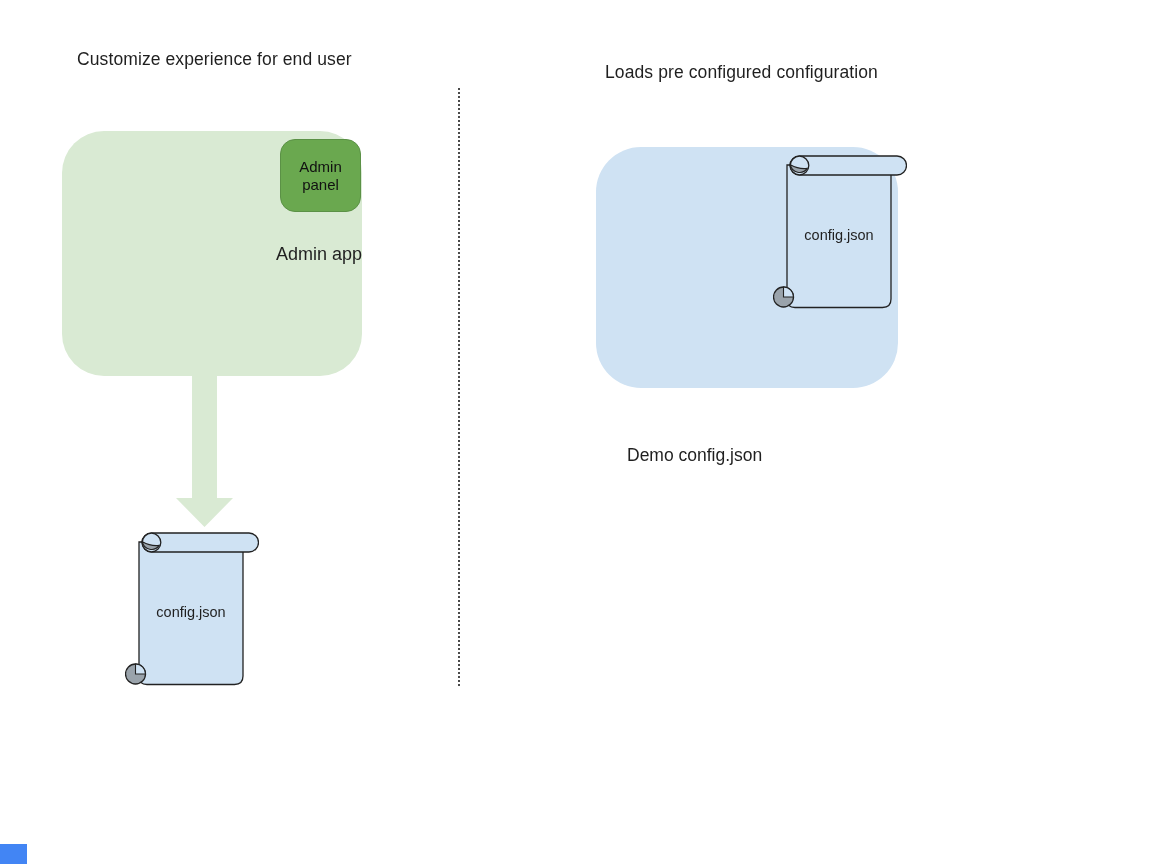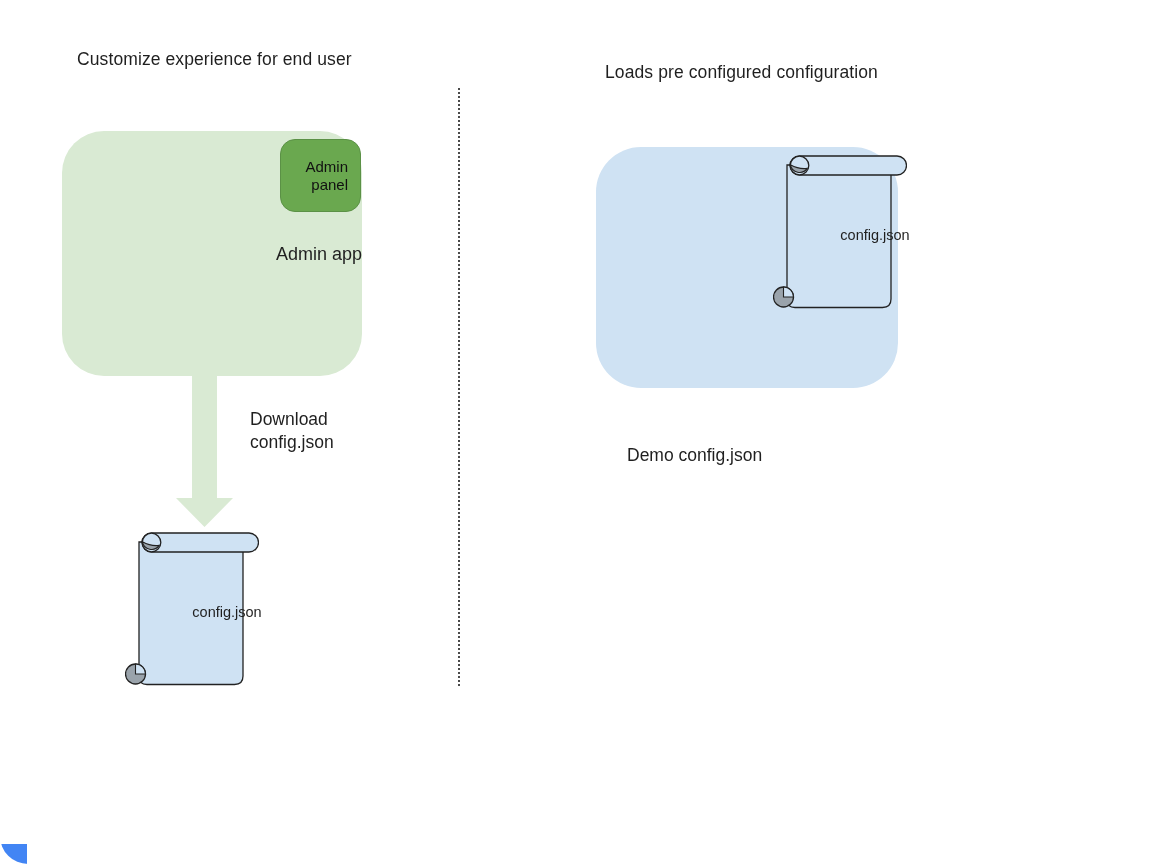--- a/index.html
+++ b/index.html
@@ -4,21 +4,20 @@
 <style>
   html, body { margin: 0; padding: 0; background: #ffffff; }
   .canvas {
     position: relative;
     width: 1152px;
     height: 864px;
     background: #ffffff;
     overflow: hidden;
     font-family: "Liberation Sans", "DejaVu Sans", sans-serif;
     color: var(--text, #1f1f1f);
-    border-radius: 28px;
   }
   .abs { position: absolute; }
 
   .panel-title {
     font-size: 17.5px;
     letter-spacing: 0.1px;
     white-space: nowrap;
   }
 
   .divider {
@@ -31,41 +30,40 @@
     background: var(--light-green);
     border-radius: 42px;
   }
   .admin-panel-box {
     width: 81px; height: 73px;
     background: var(--dark-green);
     border: 1px solid #5b9146;
     border-radius: 15px;
     box-sizing: border-box;
     display: flex; align-items: center; justify-content: center;
-    text-align: right;
+    text-align: center;
   }
   .admin-panel-box .lbl {
     font-size: 15px; line-height: 18px; width: 55px; color: #111;
   }
   .box-label {
     font-size: 18px;
     text-align: right;
   }
 
   .caption {
     font-size: 17.5px;
     line-height: 22.5px;
   }
   .arrow-caption { width: 104px; }
 
   .scroll-label {
     width: 104px;
     text-align: center;
     font-size: 14.5px;
-    padding-left: 36px;
   }
 
   .demo-app-box {
     width: 302px; height: 241px;
     background: var(--light-blue);
     border-radius: 45px;
   }
   .demo-label-wrap { width: 210px; text-align: center; font-size: 18.5px; }
 
   .marker {
@@ -88,21 +86,20 @@
   <div class="abs box-label" style="left:62px; top:244px; width:300px;">Admin app</div>
 
   <div class="abs admin-panel-box" style="left:280px; top:139px;">
     <div class="lbl">Admin panel</div>
   </div>
 
   <svg class="abs" style="left:176px; top:376px;" width="58" height="152" viewBox="0 0 58 152">
     <polygon points="16,0 41,0 41,122 57,122 28.5,151 0,122 16,122" fill="var(--light-green)"></polygon>
   </svg>
 
-  <div class="abs caption arrow-caption" style="left:250px; top:408px;">Download config.json</div>
 
   <svg class="abs" style="left:125px; top:532px;" width="134" height="155" viewBox="0 0 134 155">
     <path d="M14 10 H118 V144 Q118 152.5 109.5 152.5 H22 Q14 152.5 14 144.5 Z" fill="var(--light-blue)" stroke="var(--outline)" stroke-width="1.3"></path>
     <circle cx="10.5" cy="142" r="10" fill="var(--curl-gray)" stroke="var(--outline)" stroke-width="1.3"></circle>
     <path d="M10.5 142 L10.5 132 A10 10 0 0 1 20.5 142 Z" fill="var(--light-blue)" stroke="var(--outline)" stroke-width="1.1"></path>
     <rect x="17" y="1" width="116.5" height="19" rx="9.5" fill="var(--light-blue)" stroke="var(--outline)" stroke-width="1.3"></rect>
     <circle cx="26.5" cy="10.5" r="9.3" fill="var(--light-blue)" stroke="var(--outline)" stroke-width="1.3"></circle>
     <path d="M17.4 9.8 A9.3 9.3 0 0 0 34.2 13.4 Q26 14.5 17.4 9.8 Z" fill="var(--curl-gray)" stroke="var(--outline)" stroke-width="1.1"></path>
   </svg>
   <div class="abs scroll-label" style="left:139px; top:604px;">config.json</div>

